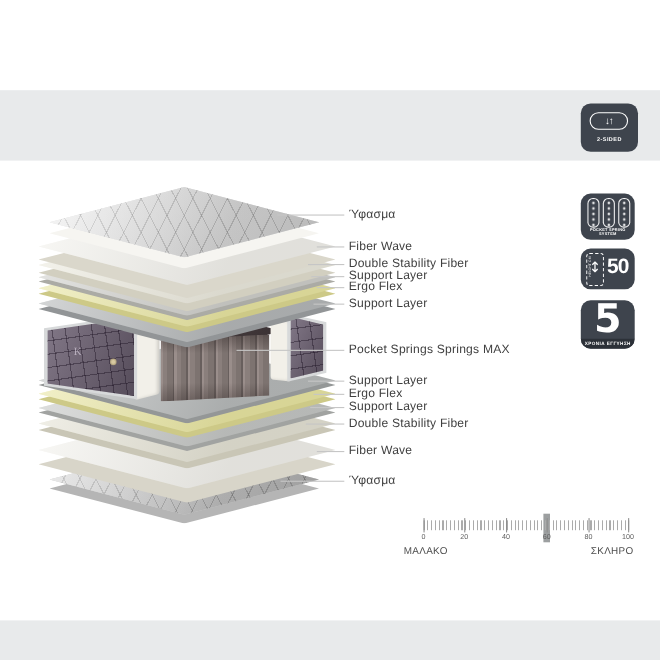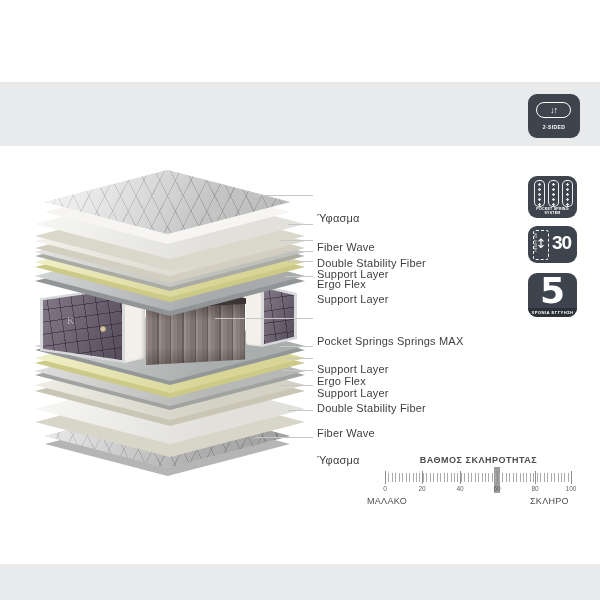--- a/index.html
+++ b/index.html
@@ -80,32 +80,32 @@
         clip-path:polygon(0 0,100% 13%,100% 87%,0 100%);background:#d7d9da;}
   .panelR .inner{clip-path:polygon(0 0,100% 13%,100% 87%,0 100%);}
   .mono{position:absolute;left:24px;top:26px;color:rgba(220,210,225,.65);
         font-family:"Liberation Serif", serif;font-size:10px;}
   .vent{position:absolute;right:16px;bottom:28px;width:6px;height:6px;border-radius:50%;
         background:radial-gradient(circle,#d8c9a0 30%,#8a7b5a 100%);}
   
   .lbl{position:absolute;z-index:25;height:12px;}
   .lbl .line{position:absolute;top:6px;height:1px;background:#c6c6c6;}
   .lbl .txt{position:absolute;left:317px;top:0;font-size:11px;color:#3f3f3f;
-            letter-spacing:.2px;white-space:nowrap;margin-top:23px;}
+            letter-spacing:.2px;white-space:nowrap;}
   
   .scale-title{position:absolute;left:385px;top:455px;width:187px;text-align:center;
             font-size:9px;font-weight:bold;letter-spacing:.5px;color:#4d4d4d;}
   .ruler{position:absolute;left:385px;top:473px;width:187px;height:9px;
             background:repeating-linear-gradient(90deg,#ababab 0 1px,transparent 1px 3.45px);}
   .majtick{position:absolute;top:471px;width:1px;height:13px;background:#8f8f8f;}
   .ticknum{position:absolute;top:485px;width:16px;text-align:center;font-size:6.5px;color:#5f5f5f;}
   .marker{position:absolute;left:494px;top:467px;width:6px;height:26px;background:#9c9fa0;}
   .endlbl{position:absolute;top:496px;font-size:9px;font-weight:normal;color:#4d4d4d;letter-spacing:.3px;}
   .soft{left:367px;}
-  .hard{left:530px;width:53px;text-align:left;}
+  .hard{left:530px;width:53px;text-align:center;}
 </style>
 </head>
 <body>
 
 <div class="stage">
 
   <div class="bar top"></div>
   <div class="bar bottom"></div>
 
   <div class="badge b2s">
@@ -240,29 +240,28 @@
       <div>POCKET SPRING</div>
       <div>SYSTEM</div>
     </div>
   </div>
 
   <div class="badge bh">
     <div class="meas">
       <div class="side">HEIGHT CM</div>
       <div class="arrow">↕</div>
     </div>
-    <div class="num">30</div>
+    <div class="num">50</div>
   </div>
 
   <div class="badge bw">
     <div class="five">5</div>
     <div class="band">ΧΡΟΝΙΑ ΕΓΓΥΗΣΗ</div>
   </div>
 
-  <div class="scale-title">ΒΑΘΜΟΣ ΣΚΛΗΡΟΤΗΤΑΣ</div>
   <div class="marker"></div>
   <div class="ruler"></div>
   <div class="majtick" style="left:385px;"></div>
   <div class="majtick" style="left:422px;"></div>
   <div class="majtick" style="left:460px;"></div>
   <div class="majtick" style="left:497px;"></div>
   <div class="majtick" style="left:535px;"></div>
   <div class="majtick" style="left:571px;"></div>
   <span class="ticknum" style="left:377px;">0</span>
   <span class="ticknum" style="left:414px;">20</span>

